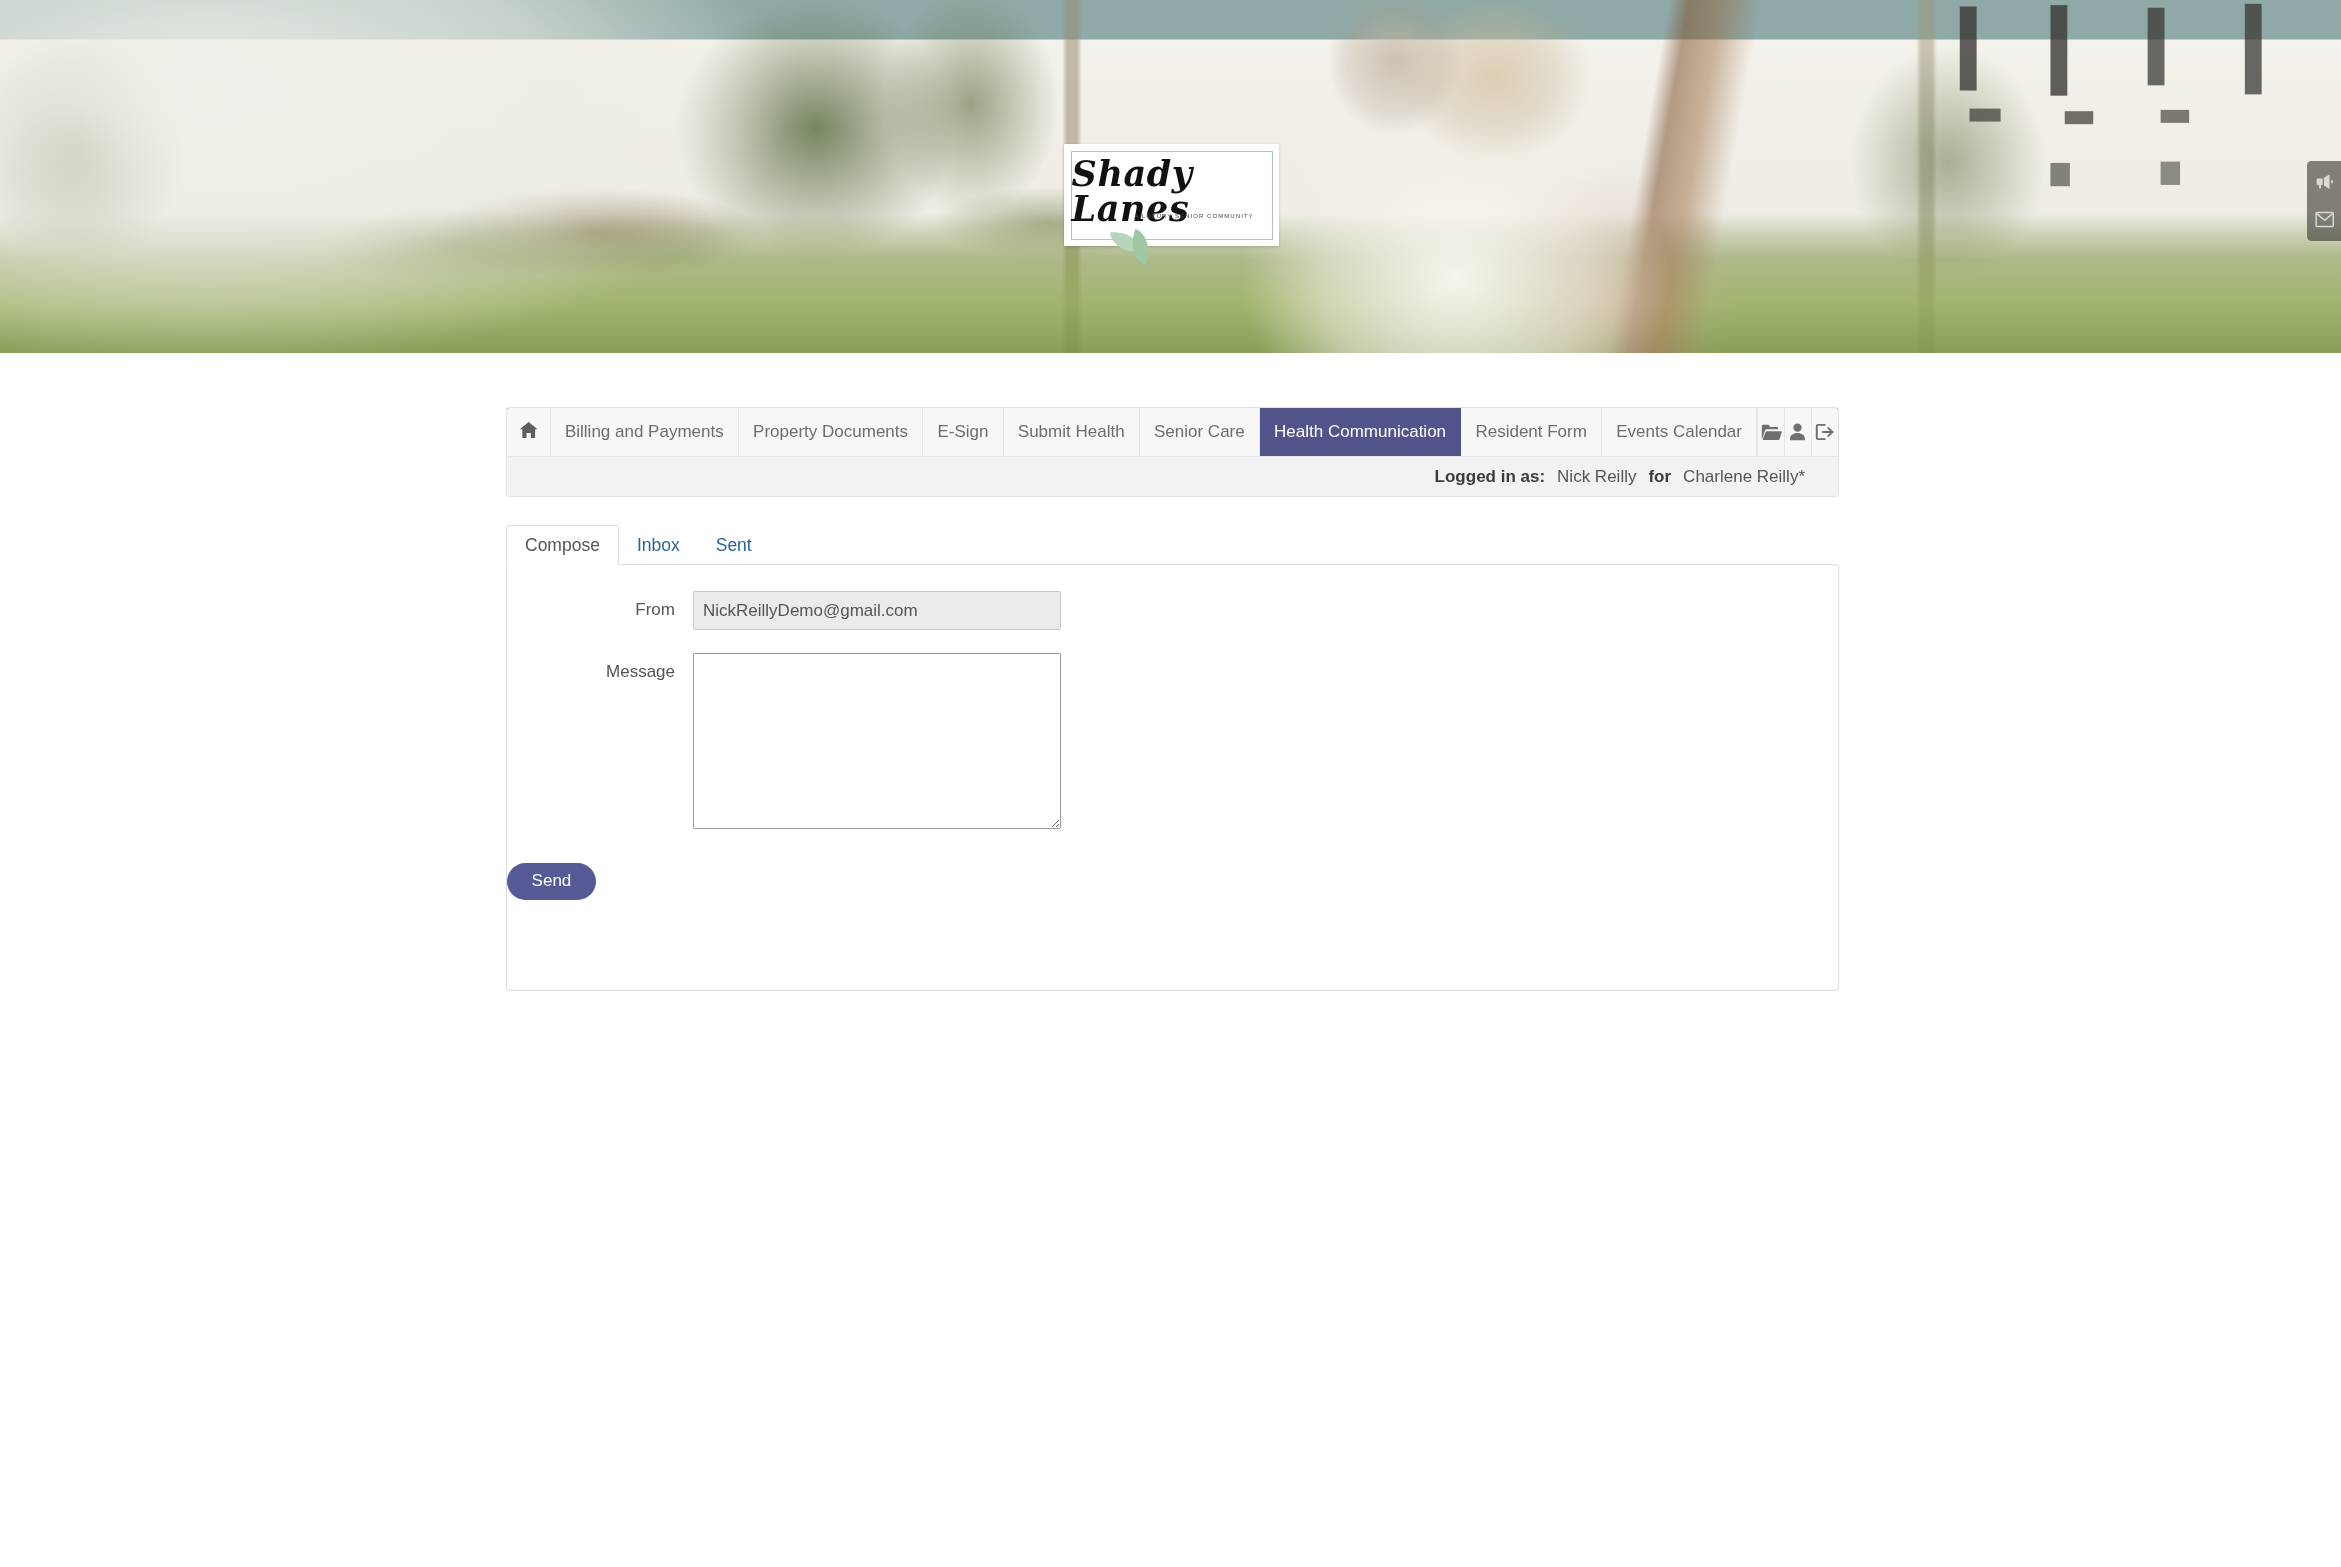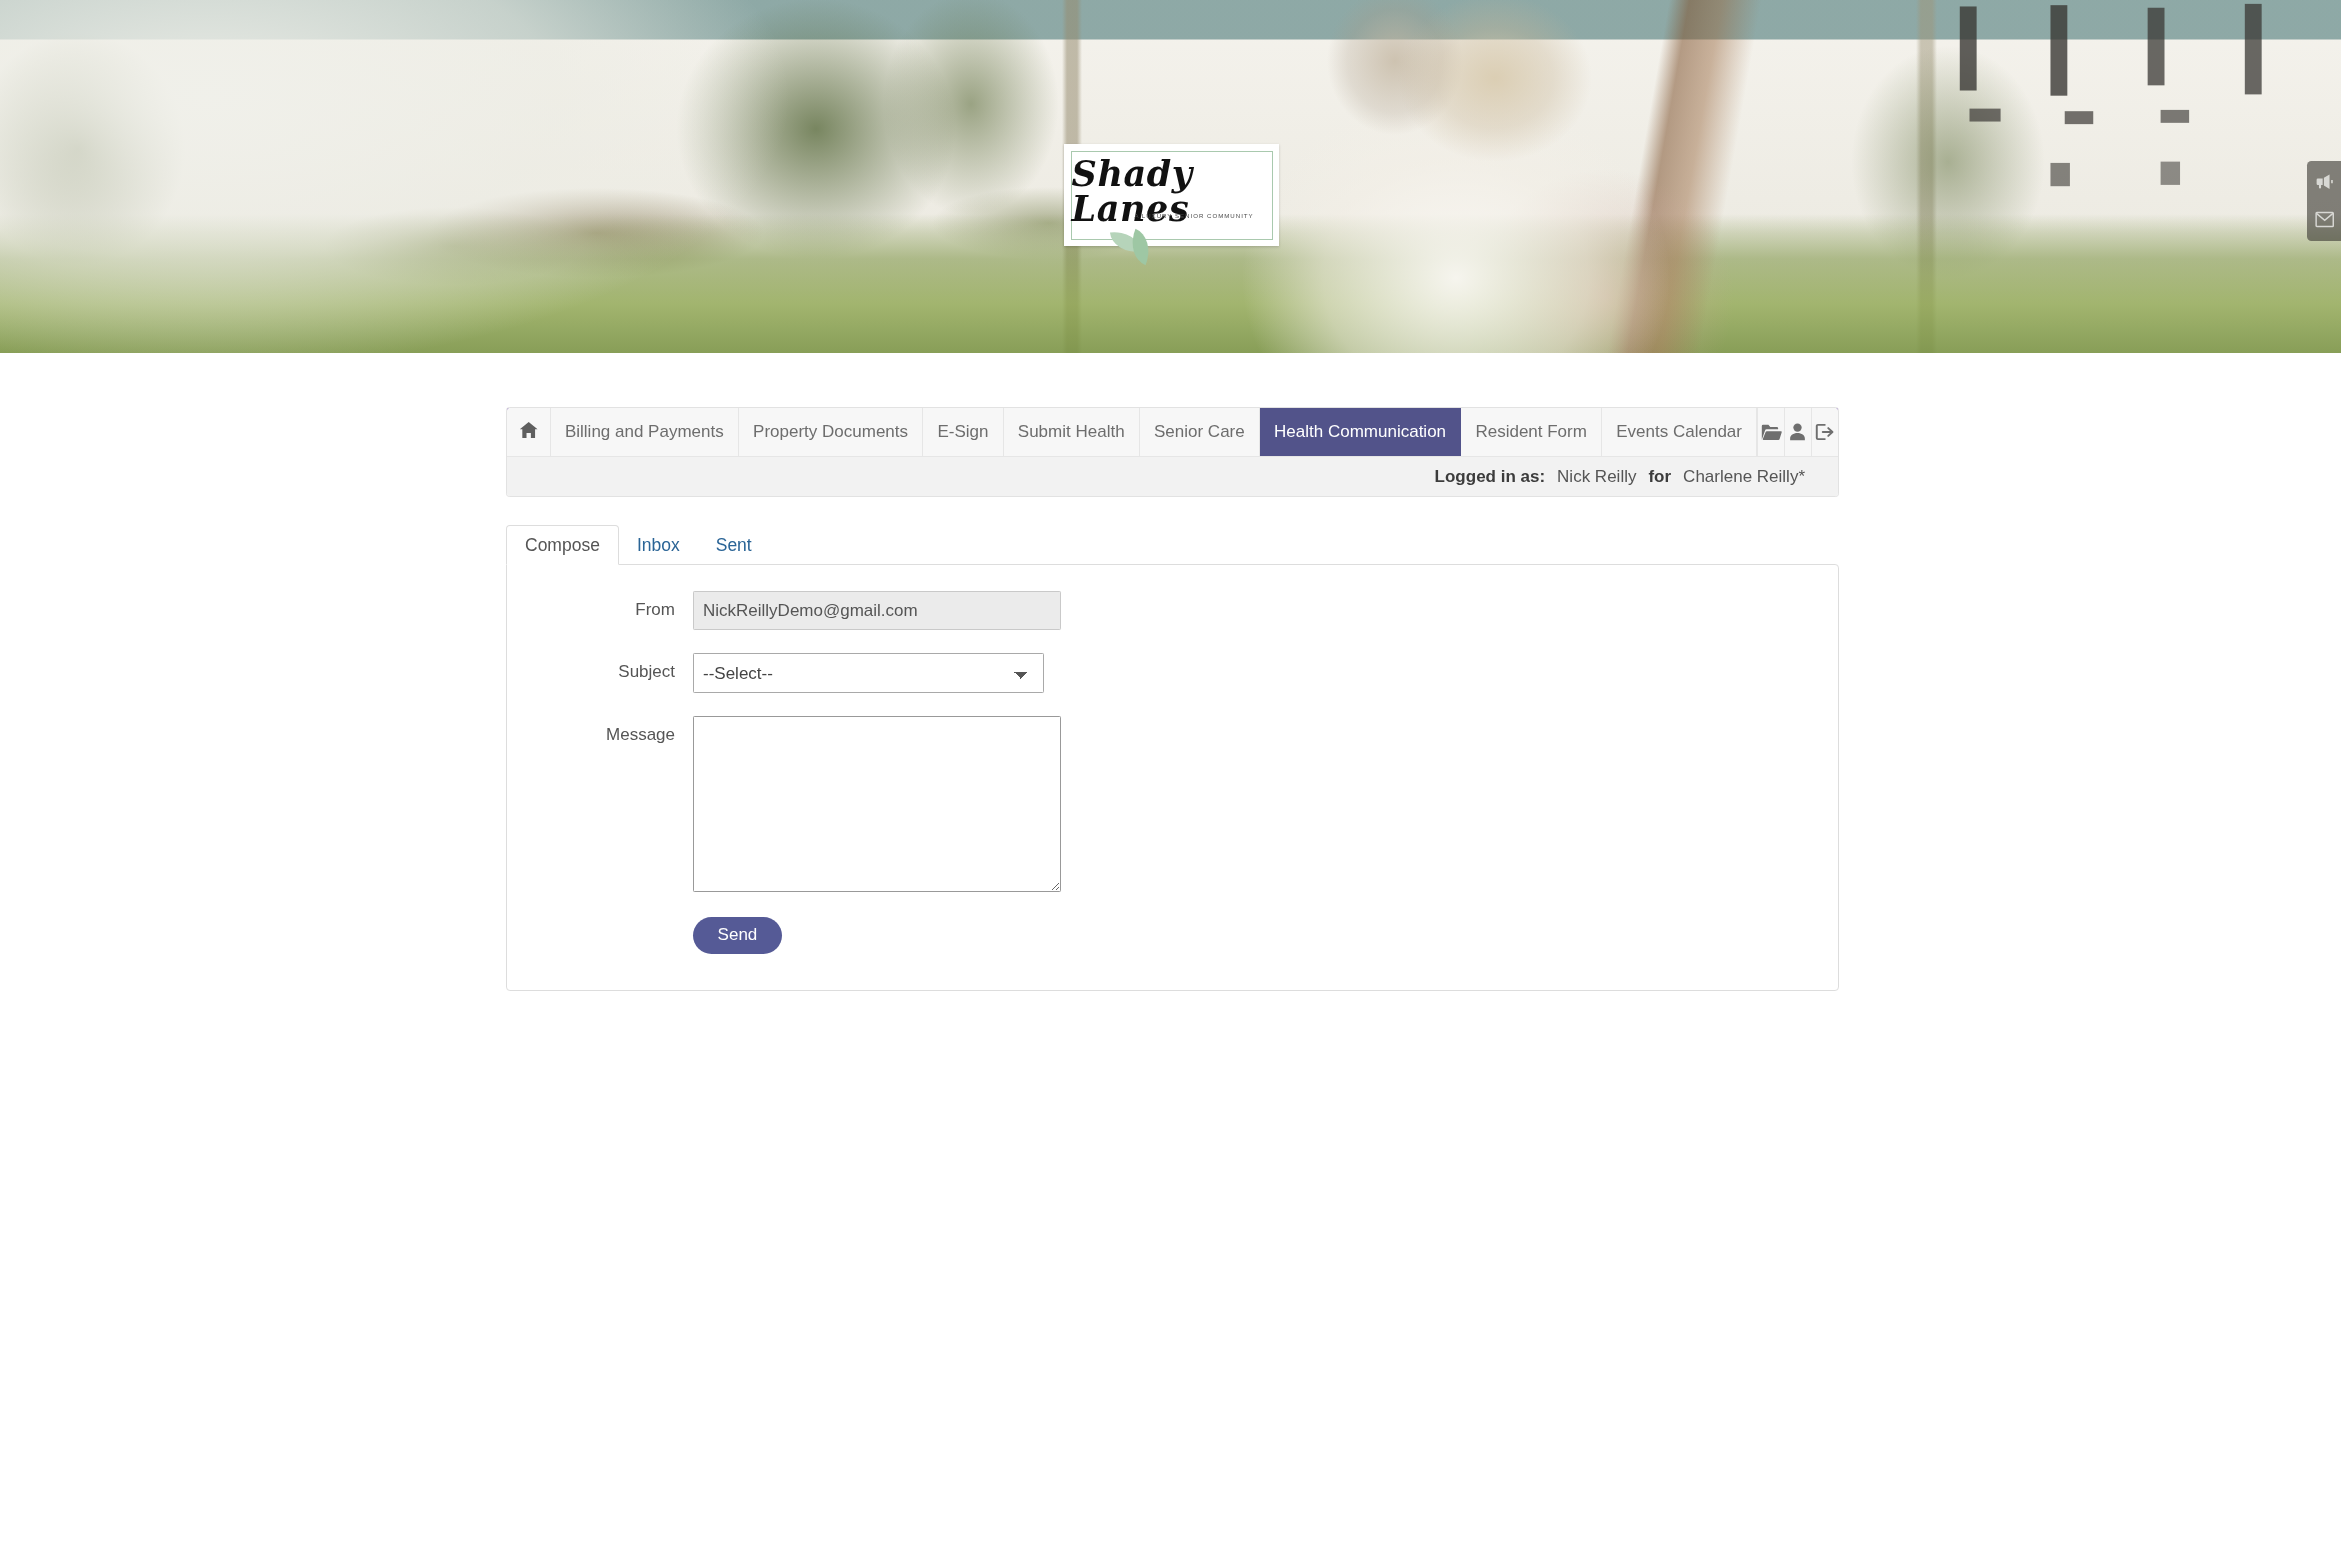--- a/index.html
+++ b/index.html
@@ -391,37 +391,29 @@
 
     <div class="panel">
 
       <div class="formrow">
         <div class="flabel">From</div>
         <div class="fcontrol">
           <input class="inp-from" type="text" readonly="" value="NickReillyDemo@gmail.com" style="">
         </div>
       </div>
 
-      <div class="formrow">
-        <div class="flabel">Subject</div>
-        <div class="fcontrol">
-          <select class="sel-subject">
-            <option>--Select--</option>
-          </select>
-        </div>
-      </div>
 
       <div class="formrow">
         <div class="flabel">Message</div>
         <div class="fcontrol">
           <textarea class="ta-message" placeholder="" style=""></textarea>
         </div>
       </div>
 
-      <div class="formrow" style="margin-bottom:0;">
+      <div class="formrow" style="margin-bottom:0;flex-direction:column;">
         <div class="flabel"></div>
         <div class="fcontrol">
           <button class="btn-send">Send</button>
         </div>
       </div>
 
     </div>
   </div>
 
 </div>

